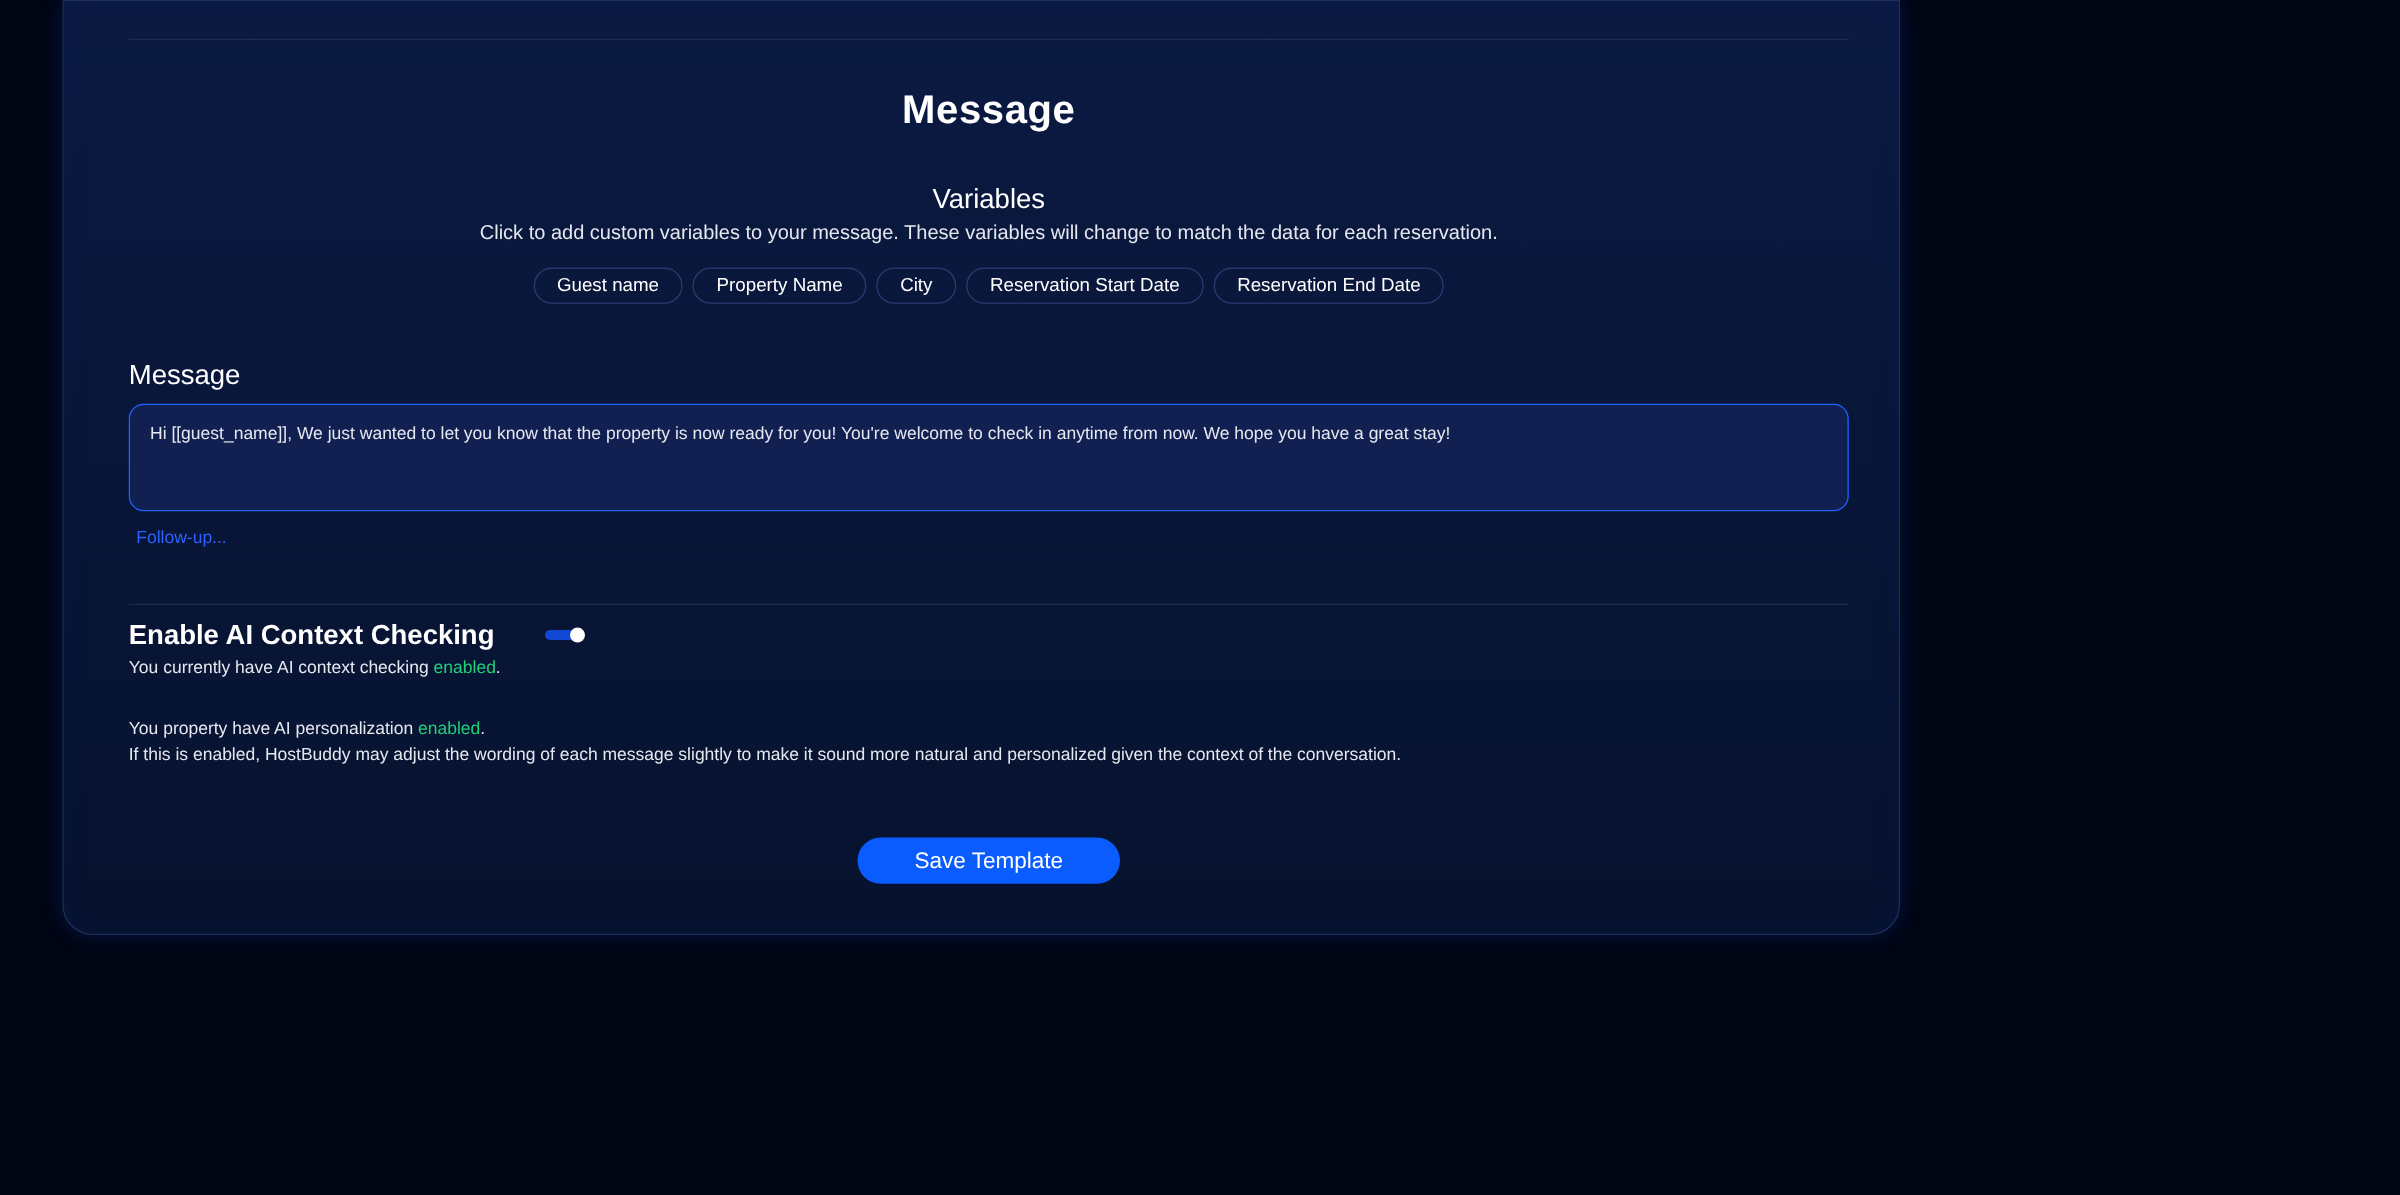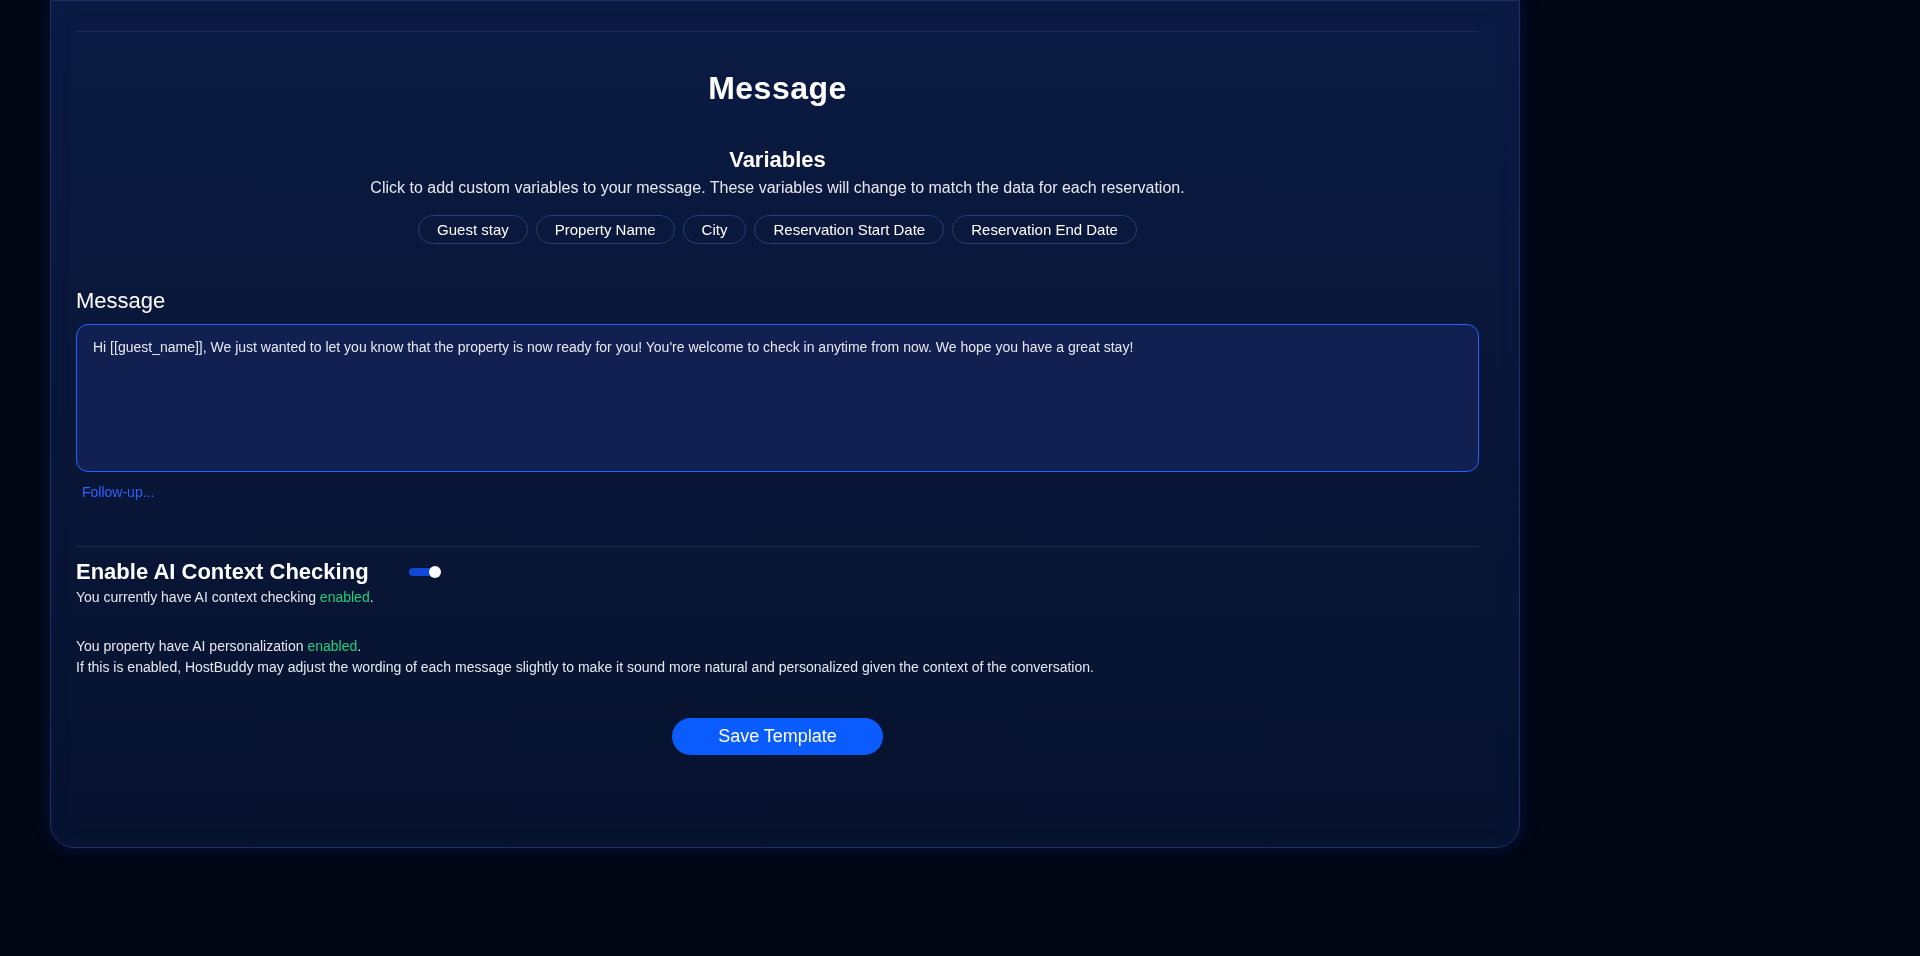--- a/index.html
+++ b/index.html
@@ -13,26 +13,26 @@
     color: #ffffff;
     width: 1920px;
     height: 956px;
     overflow: hidden;
   }
   .panel {
     position: absolute;
     left: 50px;
     top: 0;
     width: 1470px;
-    height: 848px;
+    height: 748px;
     background: linear-gradient(180deg, #0b1a42 0%, #06122e 100%);
     border: 1px solid #1f2f5e;
     border-radius: 0 0 24px 24px;
     box-shadow: 0 0 18px rgba(20,60,200,0.25), inset 0 0 20px rgba(10,30,100,0.2);
-    padding: 0 40px 40px 25px;
+    padding: 0 40px 40px 52px;
     display: flex;
     flex-direction: column;
     align-items: stretch;
   }
   .divider {
     height: 1px;
     background: #1e2b4f;
     margin-top: 30px;
     width: 100%;
   }
@@ -43,21 +43,21 @@
     margin-top: 38px;
     letter-spacing: 0.5px;
     font-family: "Segoe UI", Arial, sans-serif;
   }
   .vars-block {
     text-align: center;
     margin-top: 40px;
   }
   .vars-heading {
     font-size: 22px;
-    font-weight: 700;
+    font-weight: 400;
     margin-bottom: 6px;
   }
   .vars-desc {
     font-size: 16px;
     color: #e6e8f0;
   }
   .chips {
     display: flex;
     justify-content: center;
     gap: 8px;
@@ -146,21 +146,21 @@
     font-size: 14px;
     line-height: 1.5;
     margin-top: 2px;
     color: #e6e8f0;
   }
   .enabled-word {
     color: #21d07a;
   }
   .save-btn {
     align-self: center;
-    margin-top: 40px;
+    margin-top: 56px;
     background: #0a5cff;
     color: #ffffff;
     border: none;
     border-radius: 28px;
     padding: 8px 46px;
     font-size: 18px;
     cursor: pointer;
     font-family: inherit;
   }
 </style>
@@ -170,21 +170,21 @@
 <div class="panel">
 
   <div class="divider"></div>
 
   <h1 class="section-title">Message</h1>
 
   <div class="vars-block">
     <div class="vars-heading">Variables</div>
     <div class="vars-desc">Click to add custom variables to your message. These variables will change to match the data for each reservation.</div>
     <div class="chips">
-      <span class="chip">Guest stay</span>
+      <span class="chip">Guest name</span>
       <span class="chip">Property Name</span>
       <span class="chip">City</span>
       <span class="chip">Reservation Start Date</span>
       <span class="chip">Reservation End Date</span>
     </div>
   </div>
 
   <div class="msg-label">Message</div>
   <textarea class="msg-area" style="">Hi [[guest_name]], We just wanted to let you know that the property is now ready for you! You're welcome to check in anytime from now. We hope you have a great stay!</textarea>
 

